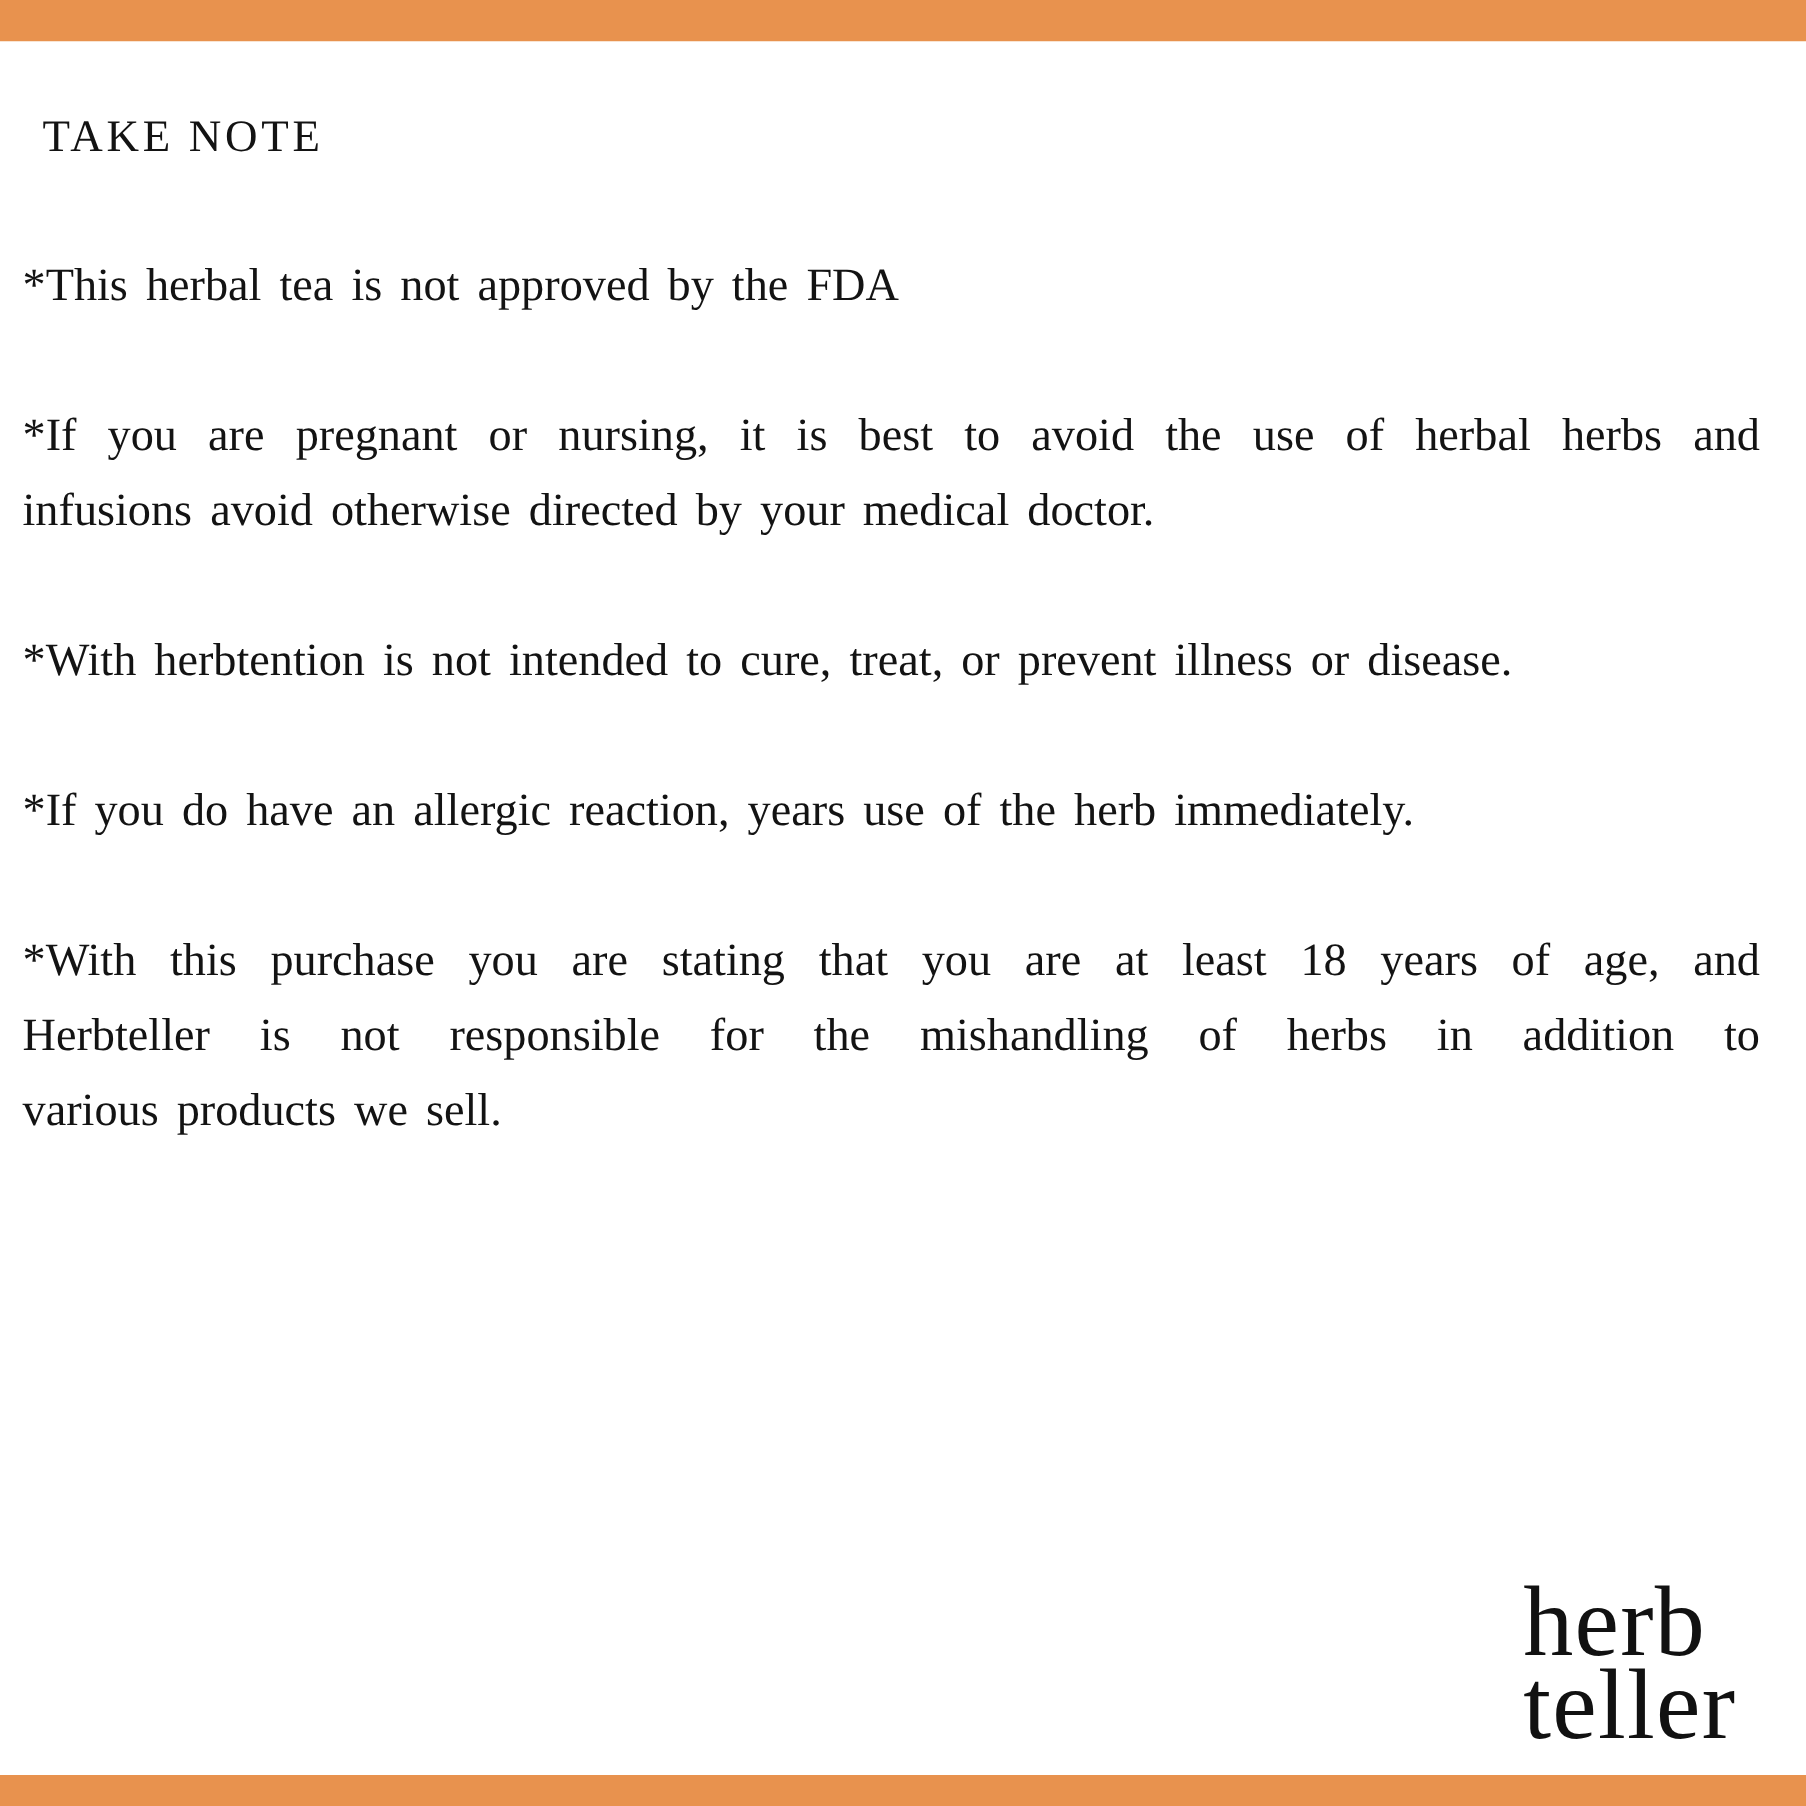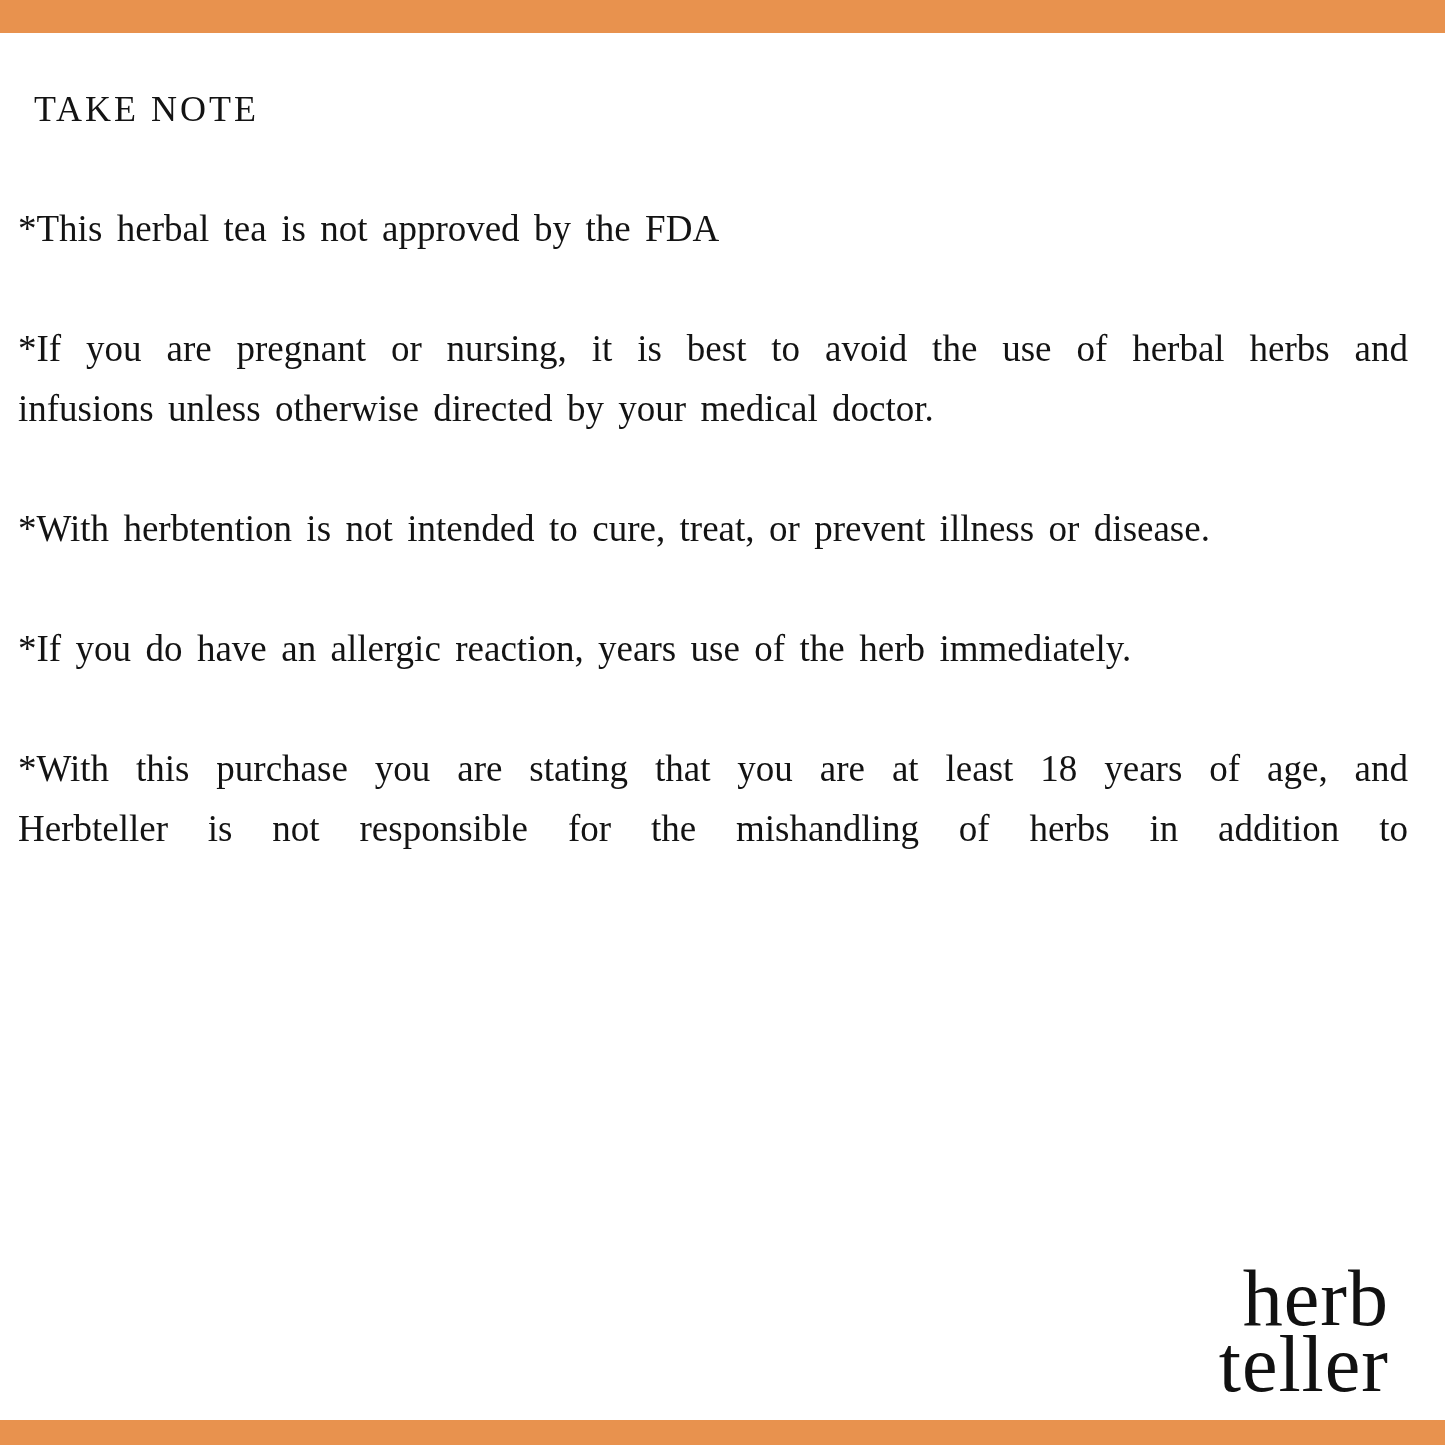--- a/index.html
+++ b/index.html
@@ -53,21 +53,21 @@
     white-space: normal;
   }
   .line.last {
     text-align-last: left;
     word-spacing: 0.14em;
   }
   .logo {
     position: absolute;
     right: 56px;
     bottom: 48px;
-    text-align: right;
+    text-align: left;
     font-size: 80px;
     line-height: 66px;
     letter-spacing: 1px;
     color: #111111;
   }
   .logo .logo-line {
     display: block;
   }
 </style>
 </head>
@@ -76,31 +76,32 @@
 <div class="topbar"></div>
 
 <div class="content">
   <h1 class="title">TAKE NOTE</h1>
   <div>
       <div class="para">
         <div class="line last">*This herbal tea is not approved by the FDA</div>
       </div>
       <div class="para">
         <div class="line">*If you are pregnant or nursing, it is best to avoid the use of herbal herbs and</div>
-        <div class="line last">infusions unless otherwise directed by your medical doctor.</div>
+        <div class="line last">infusions avoid otherwise directed by your medical doctor.</div>
       </div>
       <div class="para">
         <div class="line last">*With herbtention is not intended to cure, treat, or prevent illness or disease.</div>
       </div>
       <div class="para">
         <div class="line last">*If you do have an allergic reaction, years use of the herb immediately.</div>
       </div>
       <div class="para">
         <div class="line">*With this purchase you are stating that you are at least 18 years of age, and</div>
         <div class="line">Herbteller is not responsible for the mishandling of herbs in addition to</div>
+        <div class="line last">various products we sell.</div>
       </div>
     </div>
 </div>
 
 <div class="logo">
   <span class="logo-line">herb</span>
   <span class="logo-line">teller</span>
 </div>
 
 <div class="bottombar"></div>

